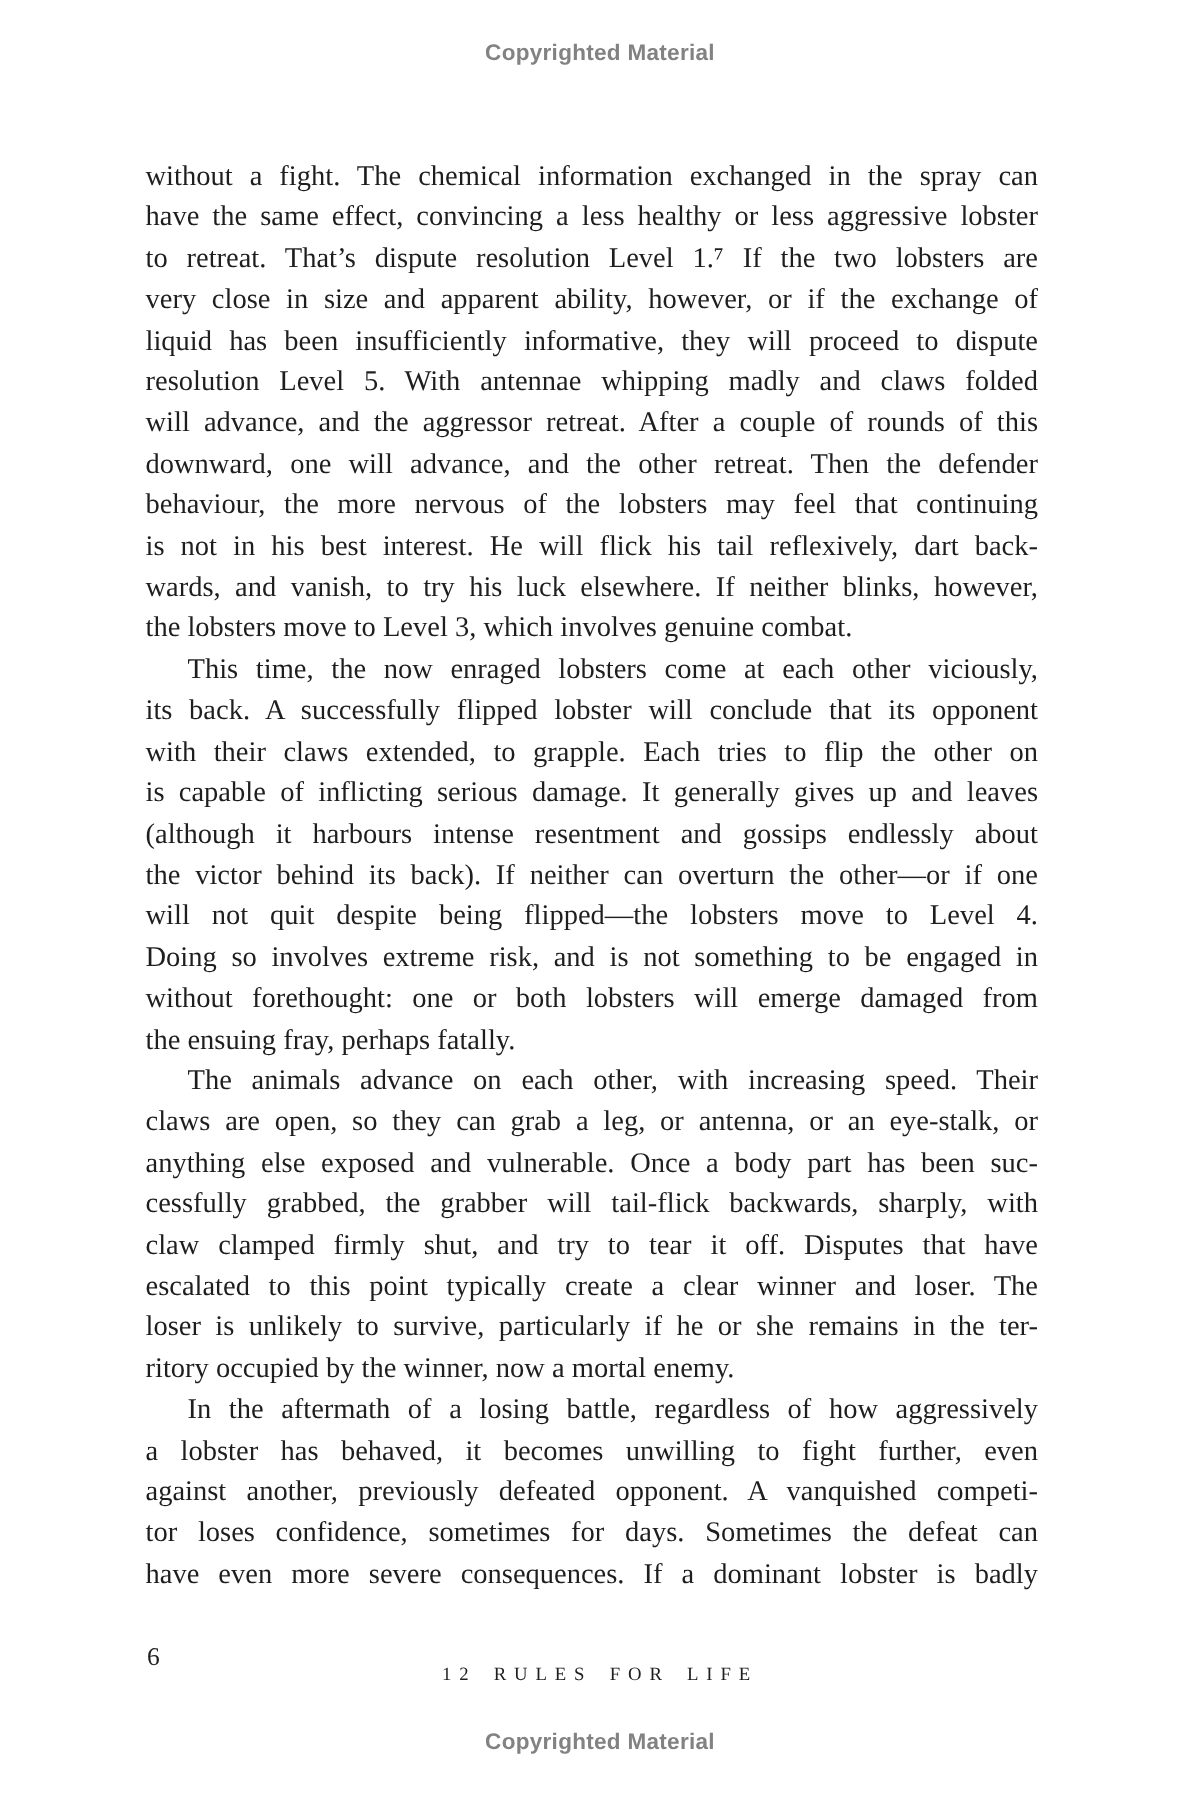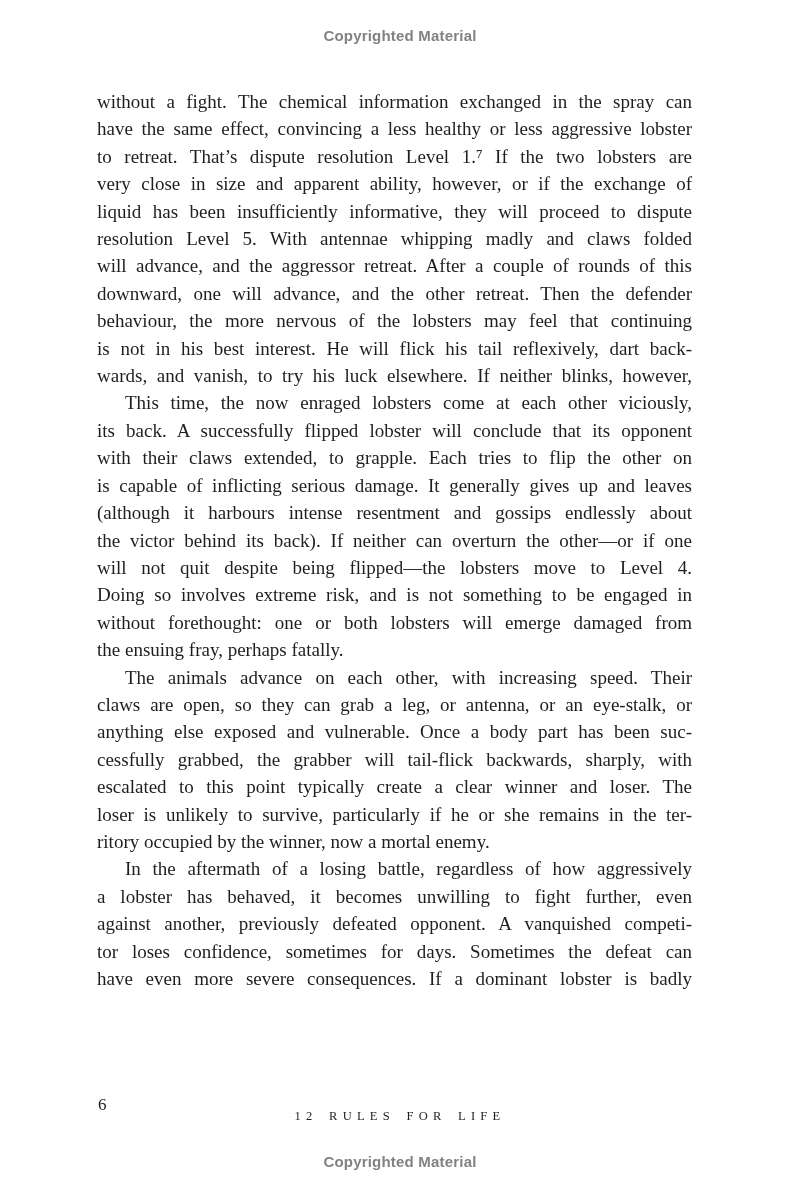--- a/index.html
+++ b/index.html
@@ -26,21 +26,21 @@
     font-family: "Liberation Sans", "DejaVu Sans", sans-serif;
     font-weight: 700;
     font-size: 15px;
     color: var(--copyright-gray);
     letter-spacing: 0.2px;
   }
   .copyright-top { top: 27px; }
   .copyright-bottom { top: 1153px; }
   .body-text {
     position: absolute;
-    left: 97px; top: 88px;
+    left: 97px; top: 104px;
     width: 595px;
     font-size: 19px;
     line-height: 27.4px;
     color: var(--body-text);
   }
   .line {
     text-align: justify;
     text-align-last: justify;
     white-space: normal;
   }
@@ -80,34 +80,36 @@
       <div class="line">have the same effect, convincing a less healthy or less aggressive lobster</div>
       <div class="line">to retreat. That’s dispute resolution Level 1.⁷ If the two lobsters are</div>
       <div class="line">very close in size and apparent ability, however, or if the exchange of</div>
       <div class="line">liquid has been insufficiently informative, they will proceed to dispute</div>
       <div class="line">resolution Level 5. With antennae whipping madly and claws folded</div>
       <div class="line">will advance, and the aggressor retreat. After a couple of rounds of this</div>
       <div class="line">downward, one will advance, and the other retreat. Then the defender</div>
       <div class="line">behaviour, the more nervous of the lobsters may feel that continuing</div>
       <div class="line">is not in his best interest. He will flick his tail reflexively, dart back-</div>
       <div class="line">wards, and vanish, to try his luck elsewhere. If neither blinks, however,</div>
+      <div class="line para-end">the lobsters move to Level 3, which involves genuine combat.</div>
       <div class="line indent">This time, the now enraged lobsters come at each other viciously,</div>
       <div class="line">its back. A successfully flipped lobster will conclude that its opponent</div>
       <div class="line">with their claws extended, to grapple. Each tries to flip the other on</div>
       <div class="line">is capable of inflicting serious damage. It generally gives up and leaves</div>
       <div class="line">(although it harbours intense resentment and gossips endlessly about</div>
       <div class="line">the victor behind its back). If neither can overturn the other—or if one</div>
       <div class="line">will not quit despite being flipped—the lobsters move to Level 4.</div>
       <div class="line">Doing so involves extreme risk, and is not something to be engaged in</div>
       <div class="line">without forethought: one or both lobsters will emerge damaged from</div>
       <div class="line para-end">the ensuing fray, perhaps fatally.</div>
       <div class="line indent">The animals advance on each other, with increasing speed. Their</div>
       <div class="line">claws are open, so they can grab a leg, or antenna, or an eye-stalk, or</div>
       <div class="line">anything else exposed and vulnerable. Once a body part has been suc-</div>
       <div class="line">cessfully grabbed, the grabber will tail-flick backwards, sharply, with</div>
+      <div class="line">claw clamped firmly shut, and try to tear it off. Disputes that have</div>
       <div class="line">escalated to this point typically create a clear winner and loser. The</div>
       <div class="line">loser is unlikely to survive, particularly if he or she remains in the ter-</div>
       <div class="line para-end">ritory occupied by the winner, now a mortal enemy.</div>
       <div class="line indent">In the aftermath of a losing battle, regardless of how aggressively</div>
       <div class="line">a lobster has behaved, it becomes unwilling to fight further, even</div>
       <div class="line">against another, previously defeated opponent. A vanquished competi-</div>
       <div class="line">tor loses confidence, sometimes for days. Sometimes the defeat can</div>
       <div class="line">have even more severe consequences. If a dominant lobster is badly</div>
     </div>
 

